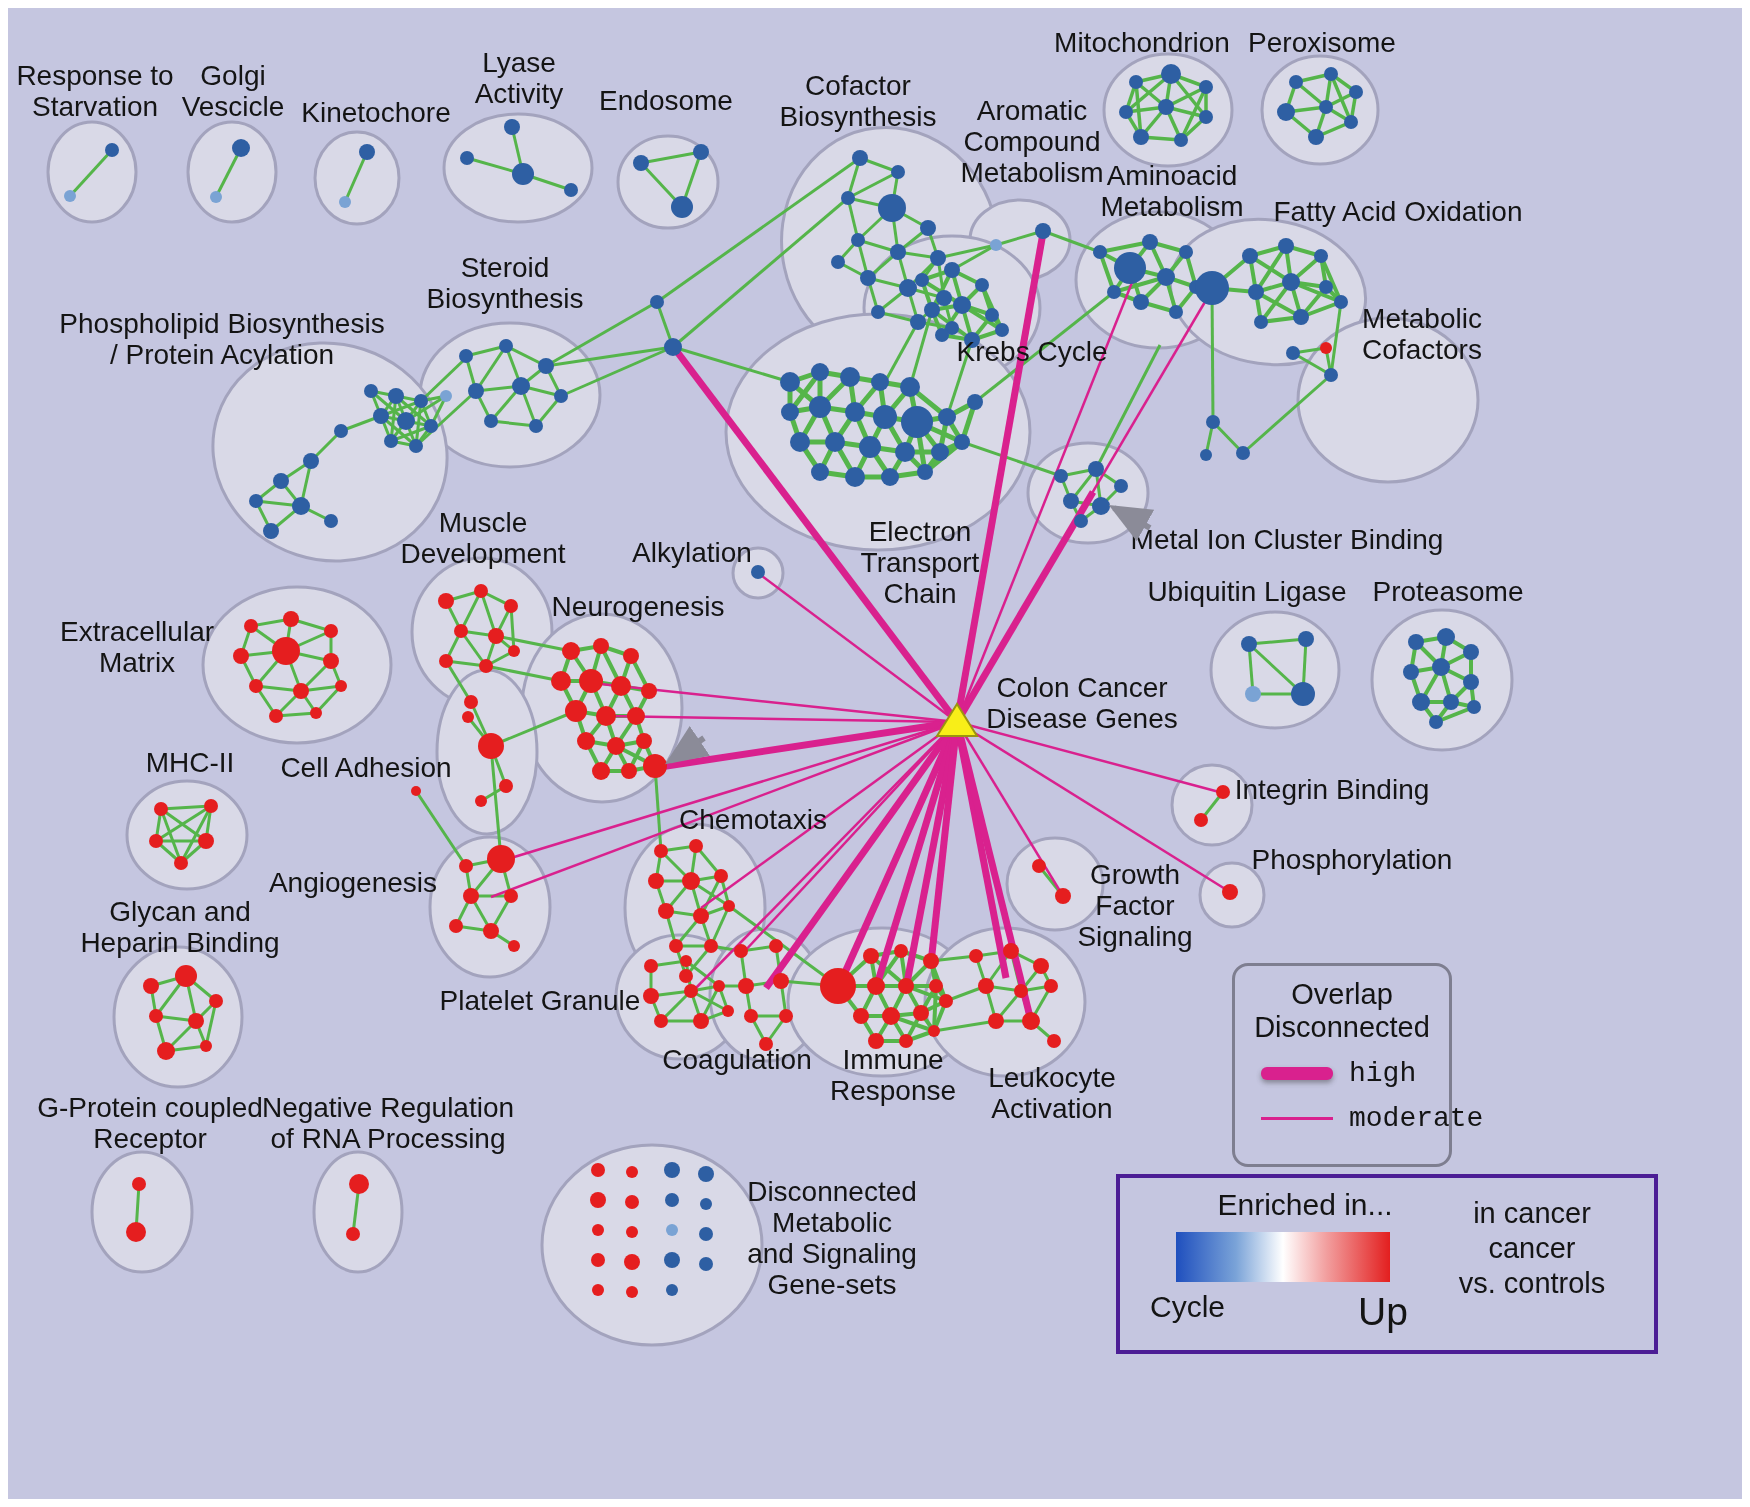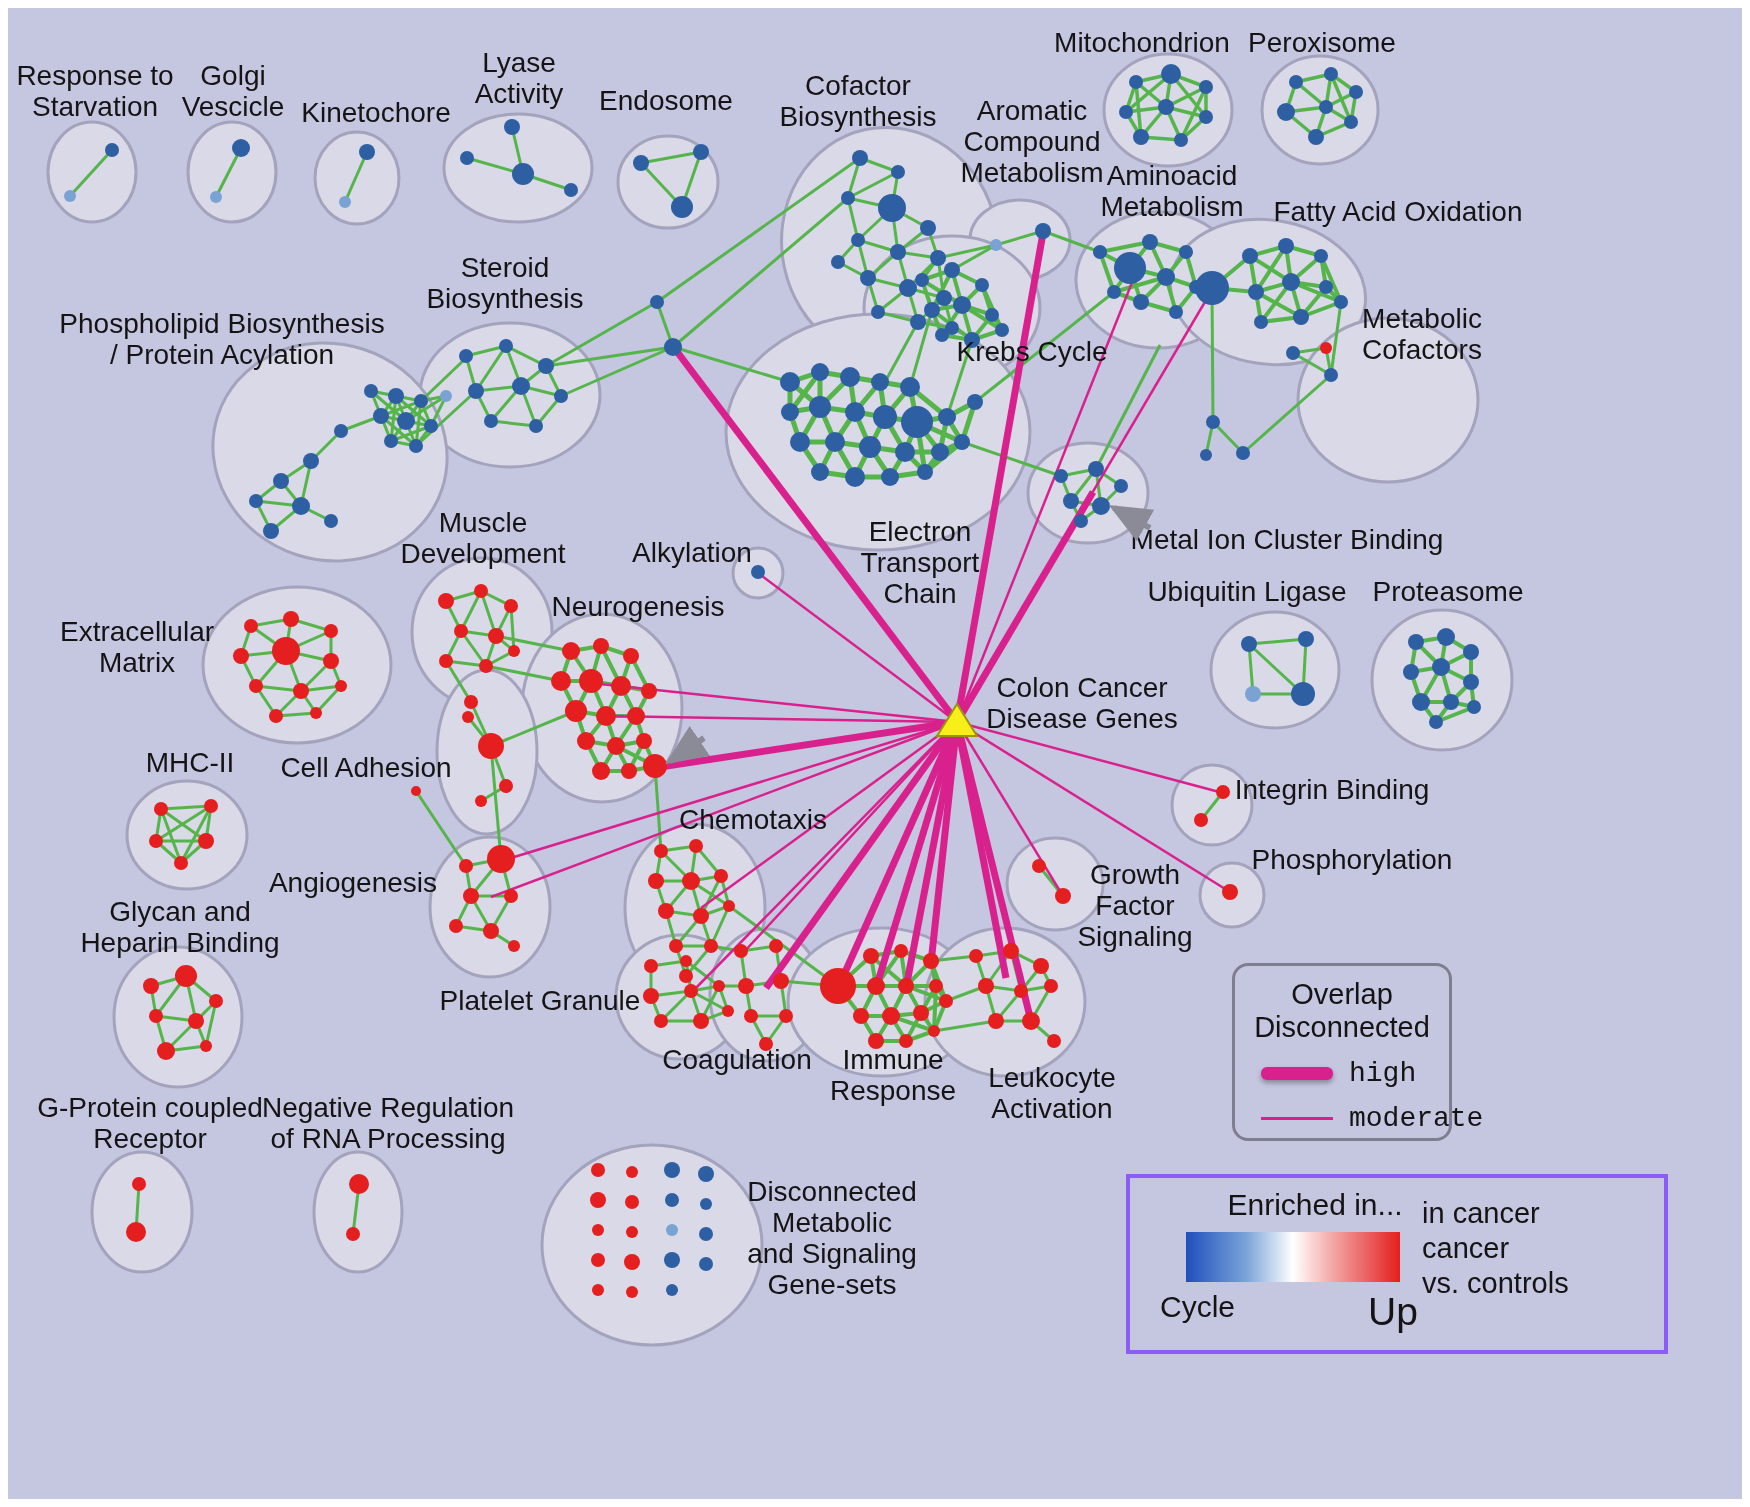--- a/index.html
+++ b/index.html
@@ -1,34 +1,34 @@
 <!DOCTYPE html>
 <html><head>
 <meta charset="utf-8">
 <style>
   html,body{margin:0;padding:0;background:#ffffff;}
   #figure{position:relative;width:1750px;height:1507px;background:#ffffff;}
   #panel{position:absolute;left:8px;top:8px;right:8px;bottom:8px;background:#c5c6e0;}
   svg{position:absolute;left:0;top:0;}
   svg text{font-family:"Liberation Sans",sans-serif;font-size:28px;fill:#141414;}
   .legend-box{position:absolute;box-sizing:border-box;font-family:"Liberation Sans",sans-serif;color:#141414;}
-  #overlap-box{left:1224px;top:955px;width:220px;height:178px;border:3px solid #7e7e90;border-radius:16px;}
+  #overlap-box{left:1224px;top:955px;width:220px;height:204px;border:3px solid #7e7e90;border-radius:16px;}
   #overlap-box .ttl{text-align:center;font-size:29px;line-height:33px;margin-top:12px;}
   .sig-row{display:flex;align-items:center;margin:14px 0 0 26px;font-family:Liberation Mono, monospace;}
   .sig-sample{width:72px;margin-right:16px;display:flex;align-items:center;}
   .sig-high{height:13px;width:72px;background:#d9218e;border-radius:6px;box-shadow:0 3px 5px rgba(60,60,60,.45);}
   .sig-mod{height:3px;width:72px;background:#d9218e;}
   .sig-label{font-size:28px;}
-  #enriched-box{left:1108px;top:1166px;width:542px;height:180px;border:4px solid #8b5cf6;margin-left:10px;}
+  #enriched-box{left:1108px;top:1166px;width:542px;height:180px;border:4px solid #4c1d95;}
   #enriched-box .ttl{position:absolute;left:30px;top:10px;width:310px;text-align:center;font-size:30px;}
   #gradient-bar{position:absolute;left:56px;top:54px;width:214px;height:50px;
     background:linear-gradient(to right,#1f4fbe 0%,#7aa3d8 28%,#ffffff 50%,#f2a0a0 70%,#e31f1f 100%);}
   #down-label{position:absolute;left:30px;top:112px;font-size:30px;}
   #up-label{position:absolute;left:238px;top:112px;font-size:39px;}
-  #enriched-right{position:absolute;left:292px;top:18px;width:240px;font-size:29px;line-height:35px;}
+  #enriched-right{position:absolute;left:292px;top:18px;width:240px;text-align:center;font-size:29px;line-height:35px;}
 </style>
 </head>
 <body>
 
 <div id="figure">
   <div id="panel">
     <svg id="net" width="1734" height="1491" viewBox="8 8 1734 1491">
       <defs>
         <marker id="arr" markerWidth="8" markerHeight="8" refX="6" refY="3" orient="auto">
           <polygon points="0,0 7,3 0,6" fill="#8b8b98"></polygon>

